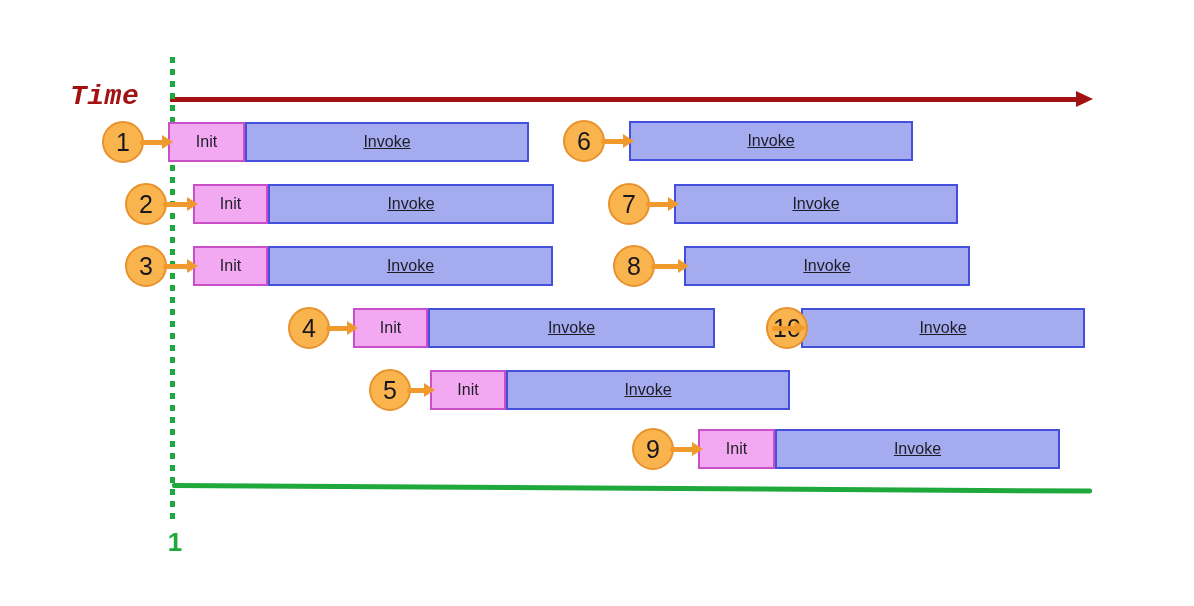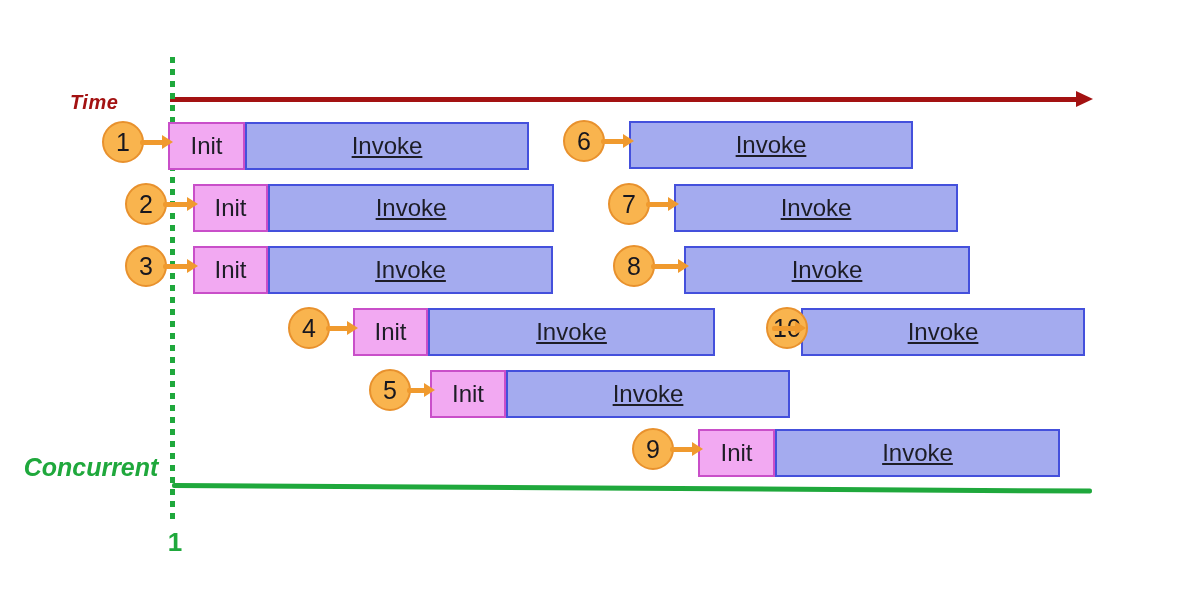--- a/index.html
+++ b/index.html
@@ -5,24 +5,25 @@
   html,body{margin:0;padding:0;}
   .stage{
     position:relative;
     width:1194px;height:606px;
     background:#FFFFFF;
     overflow:hidden;
     font-family:"Liberation Sans","DejaVu Sans",sans-serif;
   }
   
   .time-label{
-    position:absolute;left:70px;top:91px;
-    font-style:italic;font-size:20px;font-weight:600;
+    position:absolute;left:70px;top:81px;
+    font-style:italic;font-size:28px;font-weight:600;
     color:var(--time-axis,#A31212);
     letter-spacing:0.5px;
+    font-family:Liberation Mono, monospace;
   }
   .time-line{
     position:absolute;left:170px;top:97px;
     width:908px;height:4.5px;
     background:var(--time-axis,#A31212);
   }
   .time-head{
     position:absolute;left:1076px;top:90.5px;
     width:0;height:0;
     border-left:17px solid var(--time-axis,#A31212);
@@ -61,23 +62,23 @@
   
   .badge{
     position:absolute;width:42px;height:42px;border-radius:50%;
     box-sizing:border-box;
     background:var(--badge-fill,#F9B44E);
     border:2.5px solid var(--badge-border,#E8912D);
     display:flex;align-items:center;justify-content:center;
     font-size:25px;color:#17171F;z-index:4;
   }
   .bar{
-    position:absolute;height:48px;box-sizing:border-box;
+    position:absolute;height:40px;box-sizing:border-box;
     display:flex;align-items:center;justify-content:center;
-    font-size:24px;color:#1D1D26;z-index:2;
+    font-size:16px;color:#1D1D26;z-index:2;
   }
   .init-bar{
     background:var(--init-fill,#F2A9F2);
     border:2.5px solid var(--init-border,#C94FC9);
     z-index:3;
   }
   .invoke-bar{
     background:var(--invoke-fill,#A4ABEF);
     border:2.5px solid var(--invoke-border,#4450DC);
     text-decoration:underline;
@@ -100,21 +101,20 @@
 <div class="stage">
 
   <div class="time-label">Time</div>
   <div class="time-line"></div>
   <div class="time-head"></div>
 
   <div class="threshold"></div>
 
   <div class="conc-line"></div>
   <div class="conc-label">
-    <span>Concurrent</span>
   </div>
   <div class="tick-label">1</div>
 
   <div id="request-layer">
       <div class="badge" style="left: 102px; top: 121px;">
         <div class="badge-num">1</div>
       </div>
       <div class="req-arrow" style="left: 140px; top: 135px; width: 32px;">
         <div class="req-arrow-line"></div>
         <div class="req-arrow-head"></div>

